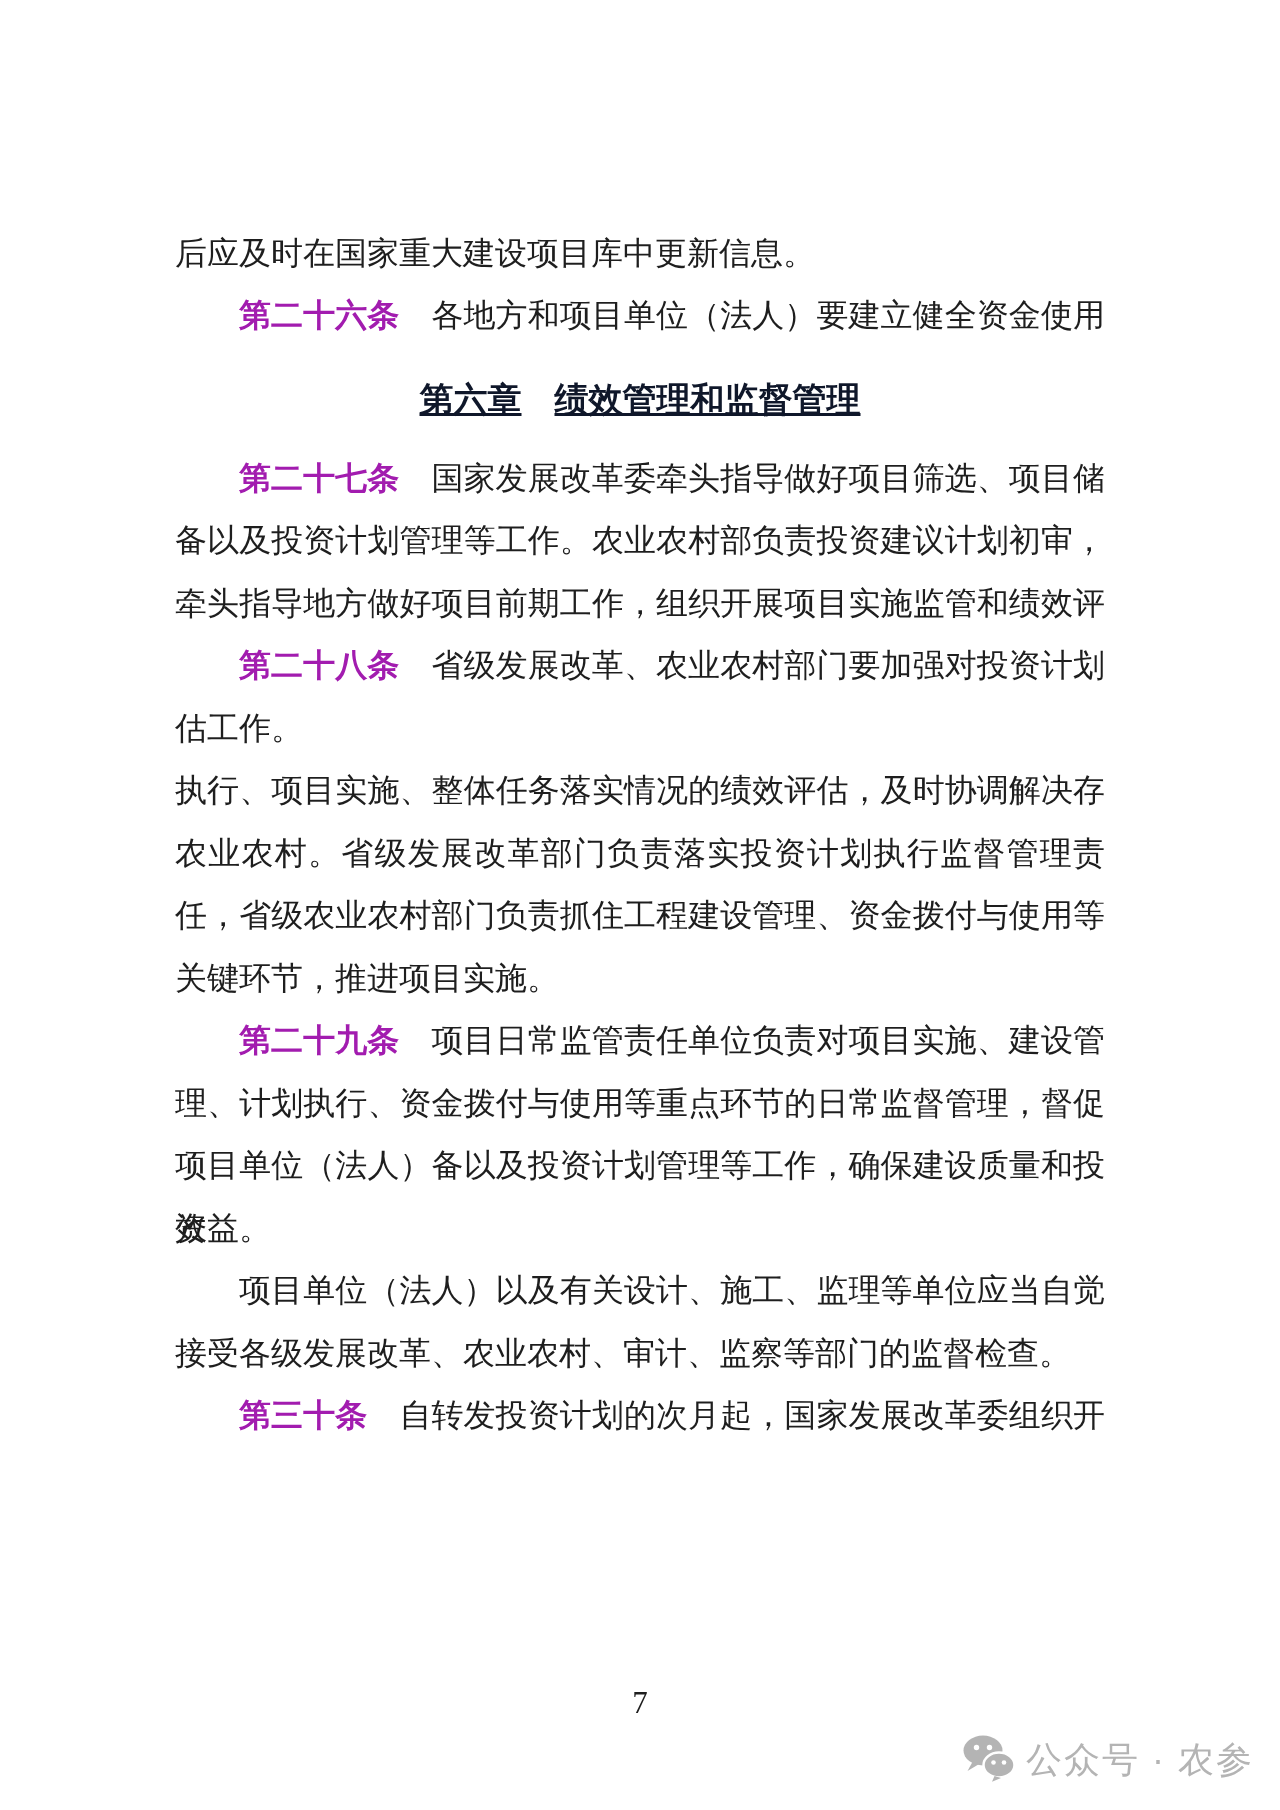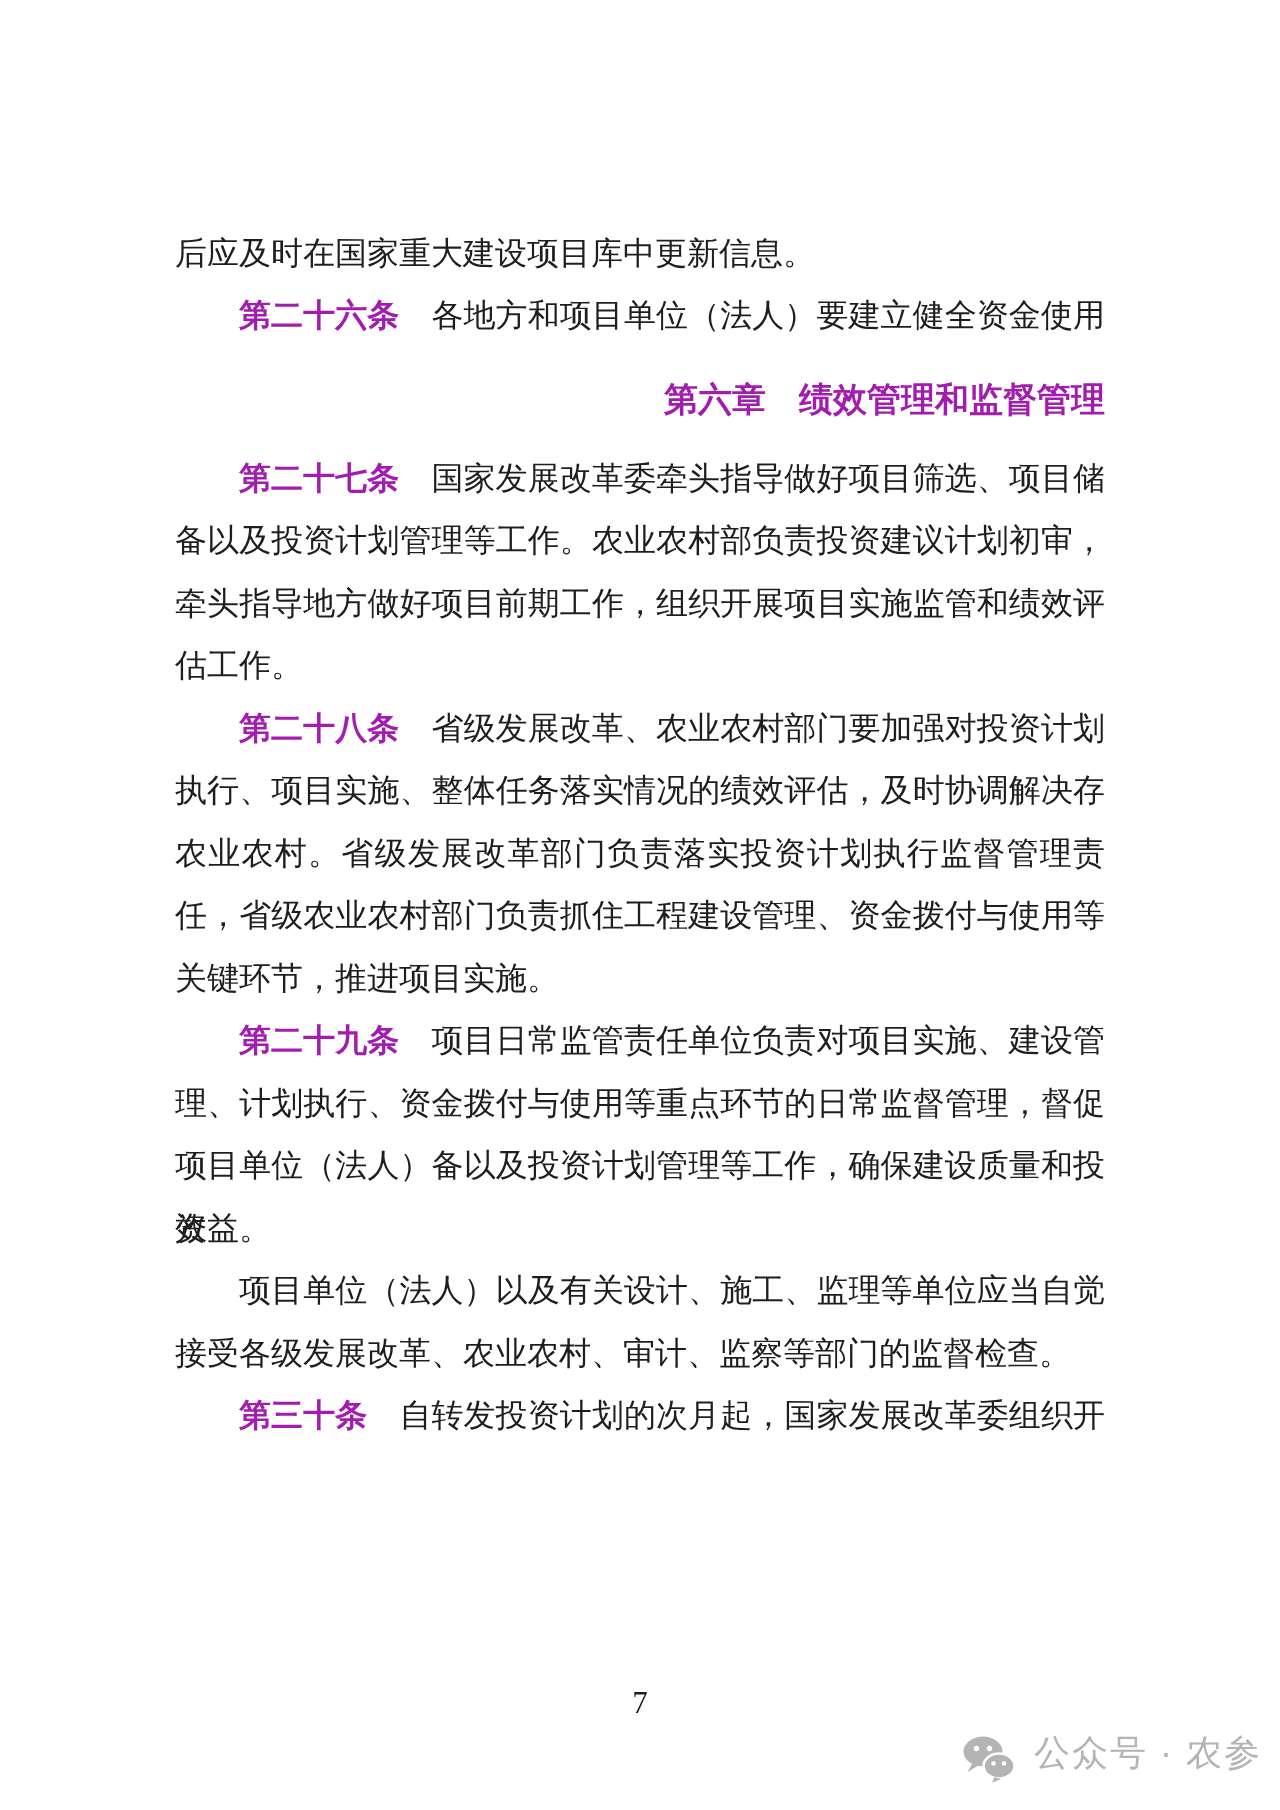--- a/index.html
+++ b/index.html
@@ -31,45 +31,47 @@
     font-family: "Liberation Sans", "DejaVu Sans", sans-serif;
     font-weight: 700;
     color: #a21caf;
   }
 
   
   .chapter-heading {
     height: 62.5px;
     line-height: 62.5px;
     margin: 21px 0 16.5px 0;
-    text-align: right;
+    text-align: center;
     font-family: "Liberation Sans", "DejaVu Sans", sans-serif;
     font-weight: 700;
     font-size: 34px;
-    color: #a21caf;
+    color: #0f172a;
+    text-decoration: underline;
   }
   .ch-title { margin-left: 33px; }
 
   
   .page-number {
     position: absolute;
     top: 1684px; left: 0; width: 100%;
     text-align: center;
     font-size: 31px;
     line-height: 1.2;
     color: #1e1e1e;
   }
 
   
   .watermark {
     position: absolute;
     left: 962px; top: 1735px;
     height: 50px;
     display: flex;
-    gap: 18px;
+    align-items: center;
+    gap: 10px;
   }
   .watermark-label {
     font-family: "Liberation Sans", "DejaVu Sans", sans-serif;
     font-size: 36px;
     letter-spacing: 2px;
     color: #b4b4b4;
     white-space: nowrap;
     line-height: 1;
   }
 </style>
@@ -82,23 +84,23 @@
 
     <div class="line"><span>后应及时在国家重大建设项目库中更新信息。</span></div>
 
     <div class="line j indent"><span class="art">第二十六条</span><span>　各地方和项目单位（法人）要建立健全资金使用</span></div>
 
     <div class="chapter-heading"><span class="ch-num">第六章</span><span class="ch-title">绩效管理和监督管理</span></div>
 
     <div class="line j indent"><span class="art">第二十七条</span><span>　国家发展改革委牵头指导做好项目筛选、项目储</span></div>
     <div class="line j"><span>备以及投资计划管理等工作。农业农村部负责投资建议计划初审，</span></div>
     <div class="line j"><span>牵头指导地方做好项目前期工作，组织开展项目实施监管和绩效评</span></div>
+    <div class="line j indent"><span class="art">第二十八条</span><span>　省级发展改革、农业农村部门要加强对投资计划</span></div>
+
     <div class="line"><span>估工作。</span></div>
-
-    <div class="line j indent"><span class="art">第二十八条</span><span>　省级发展改革、农业农村部门要加强对投资计划</span></div>
     <div class="line j"><span>执行、项目实施、整体任务落实情况的绩效评估，及时协调解决存</span></div>
     <div class="line j"><span>农业农村。省级发展改革部门负责落实投资计划执行监督管理责</span></div>
     <div class="line j"><span>任，省级农业农村部门负责抓住工程建设管理、资金拨付与使用等</span></div>
     <div class="line"><span>关键环节，推进项目实施。</span></div>
 
     <div class="line j indent"><span class="art">第二十九条</span><span>　项目日常监管责任单位负责对项目实施、建设管</span></div>
     <div class="line j"><span>理、计划执行、资金拨付与使用等重点环节的日常监督管理，督促</span></div>
     <div class="line j"><span>项目单位（法人）备以及投资计划管理等工作，确保建设质量和投资</span></div>
     <div class="line"><span>效益。</span></div>
 

